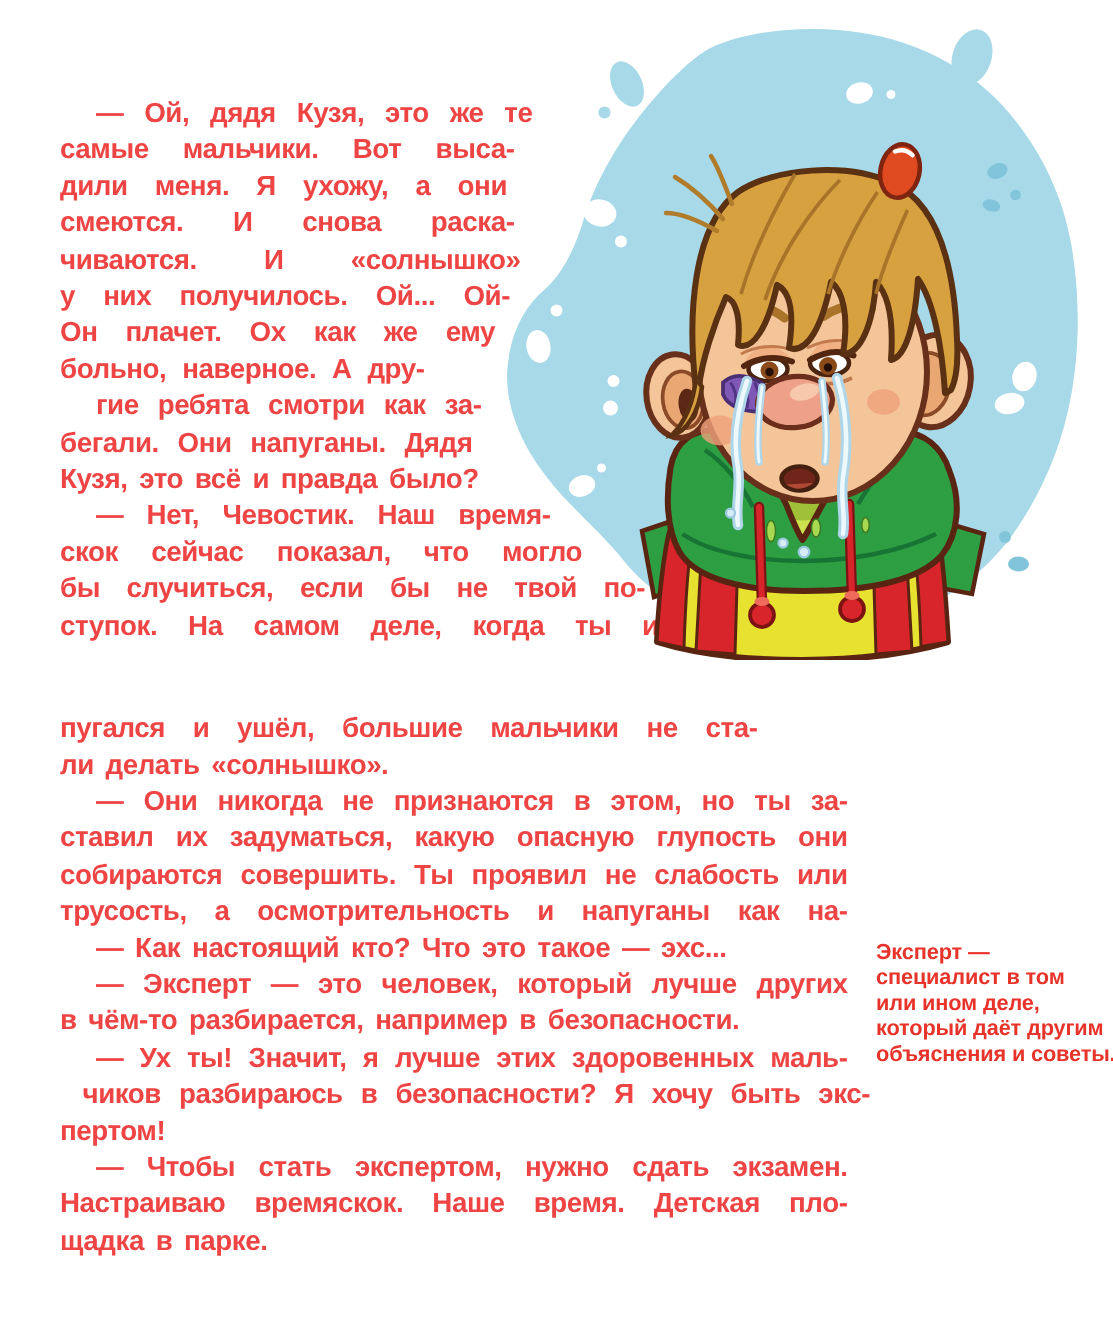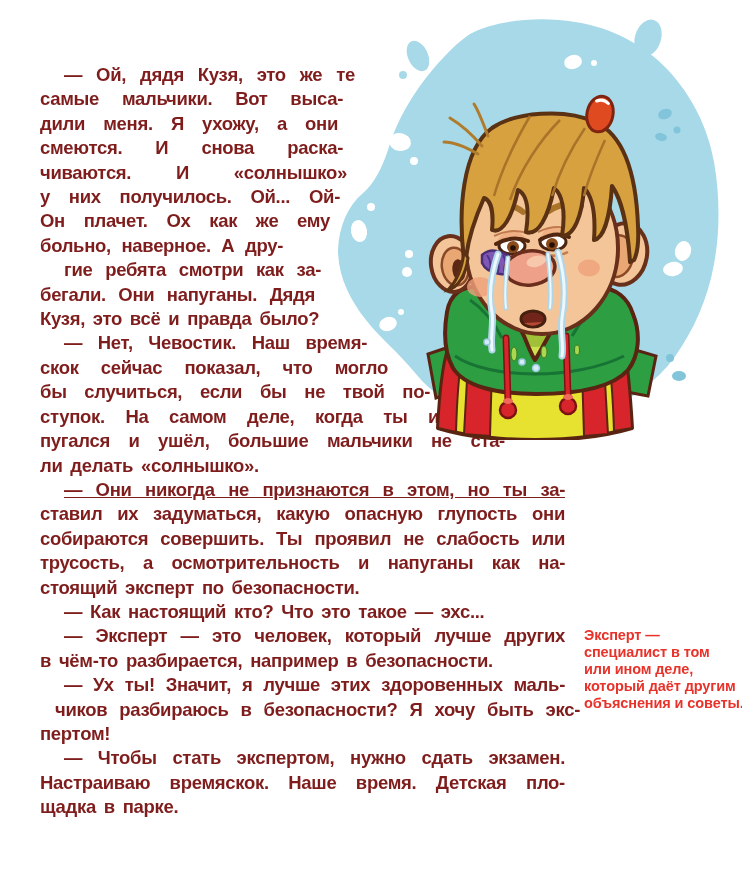--- a/index.html
+++ b/index.html
@@ -2,21 +2,21 @@
 <html><head>
 <meta charset="utf-8">
 <style>
   html,body{margin:0;padding:0;}
   body{
     width:742px;height:888px;background:#ffffff;position:relative;overflow:hidden;
     font-family:"Liberation Sans",sans-serif;
   }
   .story{
     position:absolute;left:40px;top:63px;width:545px;
-    color:#7f1d1d;font-weight:bold;font-size:18.5px;line-height:24.4px;
+    color:#ef4444;font-weight:bold;font-size:18.5px;line-height:24.4px;
     letter-spacing:-0.3px;
   }
   .line{min-height:24.4px;}
   .line.j{text-align:justify;text-align-last:justify;}
   .line.nat{word-spacing:3px;}
   .line.indent{padding-left:24px;box-sizing:border-box;}
   .note{
     position:absolute;left:584px;top:627px;width:170px;
     color:#e8332b;font-weight:bold;font-size:14.5px;line-height:17px;
     letter-spacing:-0.1px;
@@ -35,27 +35,26 @@
     <div class="line j" style="width: 300px;">у них получилось. Ой... Ой-</div>
     <div class="line j" style="width: 290px;">Он плачет. Ох как же ему</div>
     <div class="line j" style="width: 243px;">больно, наверное. А дру-</div>
     <div class="line j" style="width: 257px; margin-left: 24px;">гие ребята смотри как за-</div>
     <div class="line j" style="width: 275px;">бегали. Они напуганы. Дядя</div>
     <div class="line nat">Кузя, это всё и правда было?</div>
     <div class="line j indent" style="width: 327px;">— Нет, Чевостик. Наш время-</div>
     <div class="line j" style="width: 348px;">скок сейчас показал, что могло</div>
     <div class="line j" style="width: 390px;">бы случиться, если бы не твой по-</div>
     <div class="line j" style="width: 415px;">ступок. На самом деле, когда ты ис-</div>
-    <div class="line j" style="width: 465px;">пугался и ушёл, большие мальчики не ста-</div>
+    <div class="line j" style="width: 465px; margin-top: 44px;">пугался и ушёл, большие мальчики не ста-</div>
     <div class="line nat">ли делать «солнышко».</div>
-    <div class="line j indent" style="width: 525px; text-decoration: underline;">— Они никогда не признаются в этом, но ты за-</div>
+    <div class="line j indent" style="width: 525px;">— Они никогда не признаются в этом, но ты за-</div>
     <div class="line j" style="width: 525px;">ставил их задуматься, какую опасную глупость они</div>
     <div class="line j" style="width: 525px;">собираются совершить. Ты проявил не слабость или</div>
     <div class="line j" style="width: 525px;">трусость, а осмотрительность и напуганы как на-</div>
-    <div class="line nat">стоящий эксперт по безопасности.</div>
     <div class="line nat indent">— Как настоящий кто? Что это такое — эхс...</div>
     <div class="line j indent" style="width: 525px;">— Эксперт — это человек, который лучше других</div>
     <div class="line nat">в чём-то разбирается, например в безопасности.</div>
     <div class="line j indent" style="width: 525px;">— Ух ты! Значит, я лучше этих здоровенных маль-</div>
     <div class="line j" style="width: 525px; margin-left: 15px;">чиков разбираюсь в безопасности? Я хочу быть экс-</div>
     <div class="line nat">пертом!</div>
     <div class="line j indent" style="width: 525px;">— Чтобы стать экспертом, нужно сдать экзамен.</div>
     <div class="line j" style="width: 525px;">Настраиваю времяскок. Наше время. Детская пло-</div>
     <div class="line nat">щадка в парке.</div>
   </div>

